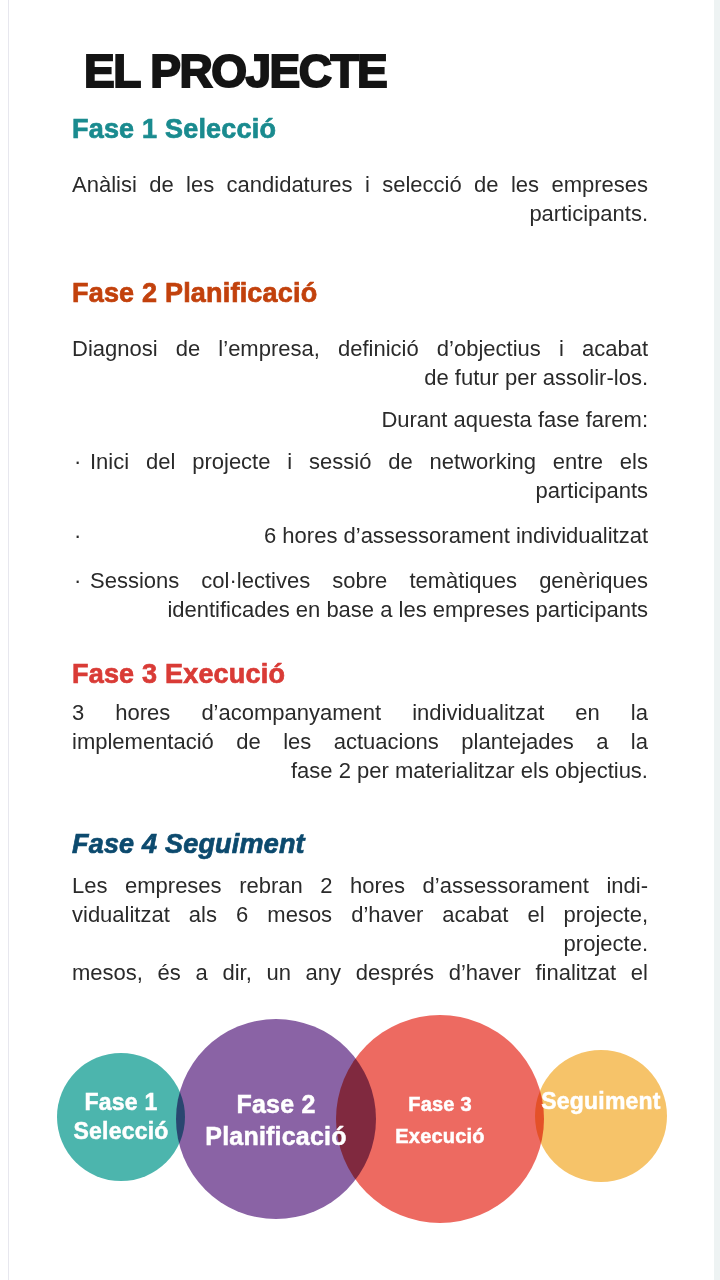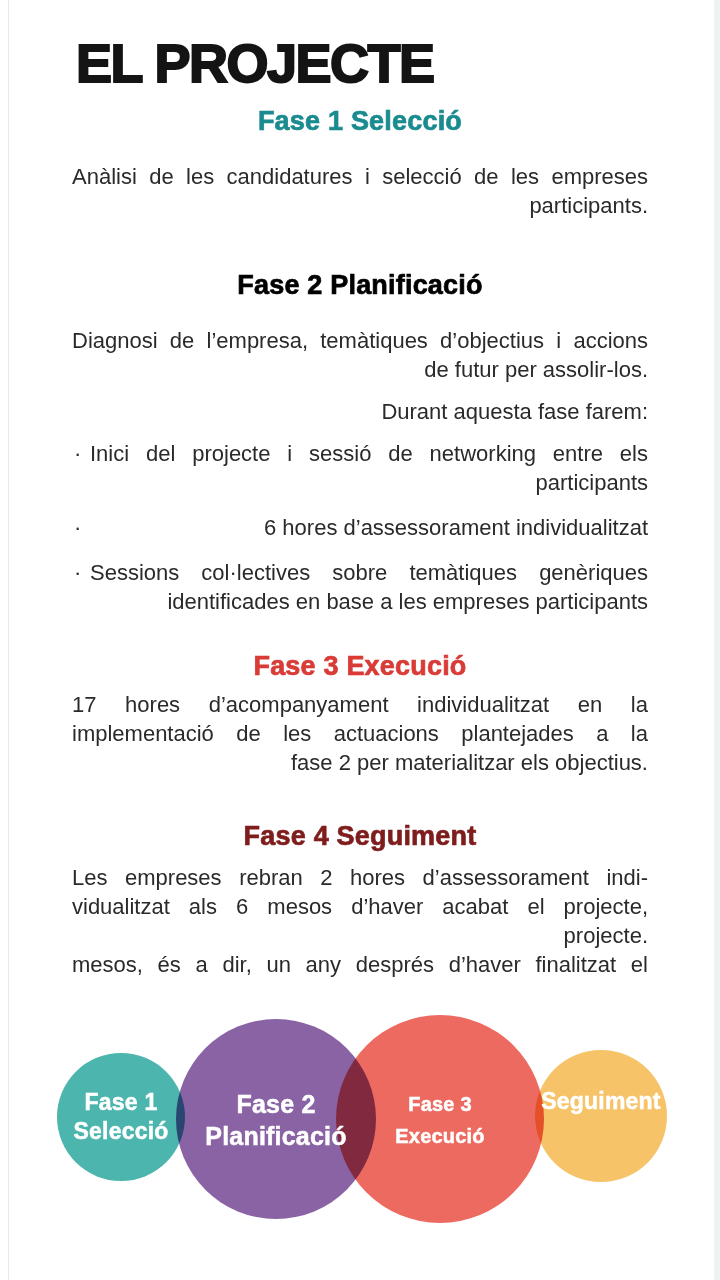--- a/index.html
+++ b/index.html
@@ -9,34 +9,34 @@
     font-family:"Liberation Sans","DejaVu Sans",sans-serif;
     color:#2a2a2a;
     -webkit-font-smoothing:antialiased;
   }
   .edge-left{position:absolute;left:8px;top:0;width:1px;height:1280px;background:#e7e7ee;}
   .edge-right{position:absolute;right:0;top:0;width:6px;height:1280px;background:#eef3f3;}
 
   .content{position:absolute;left:72px;top:34px;width:576px;}
 
   h1.title{
-    margin:4px;font-size:54px;line-height:50px;font-weight:900;
+    margin:12px;font-size:46px;line-height:50px;font-weight:900;
     color:#141414;letter-spacing:-1.5px;
     -webkit-text-stroke:2px #141414;
   }
 
   section{display:block;}
   section.s1{margin-top:18px;}
   section.s2{margin-top:50px;}
   section.s3{margin-top:35px;}
   section.s4{margin-top:44px;}
 
   h2.phase-heading{
     margin:0;font-size:27px;line-height:30px;font-weight:bold;
-    letter-spacing:0.2px;text-align:center;-webkit-text-stroke:0.7px currentColor;
+    letter-spacing:0.2px;-webkit-text-stroke:0.7px currentColor;
   }
 
   .para{margin:26px 0 0 0;}
   .para.tight{margin-top:13px;}
   .s3 .para{margin-top:9px;}
   .s4 .para{margin-top:12px;}
 
   .line{font-size:22px;line-height:29px;text-align:right;}
   .line.just{text-align:justify;text-align-last:justify;}
 
@@ -69,23 +69,23 @@
   <h1 class="title">EL PROJECTE</h1>
   <div id="sections">
       <section class="s1">
         <h2 class="phase-heading" style="color: rgb(26, 139, 143);">Fase 1 Selecció</h2>
         <div class="para">
           <div class="line just">Anàlisi de les candidatures i selecció de les empreses</div>
           <div class="line">participants.</div>
         </div>
       </section>
       <section class="s2">
-        <h2 class="phase-heading" style="color: #000000;">Fase 2 Planificació</h2>
+        <h2 class="phase-heading" style="color: #c2410c;">Fase 2 Planificació</h2>
         <div class="para">
-          <div class="line just">Diagnosi de l’empresa, temàtiques d’objectius i accions</div>
+          <div class="line just">Diagnosi de l’empresa, definició d’objectius i acabat</div>
           <div class="line">de futur per assolir-los.</div>
         </div>
         <div class="para tight">
           <div class="line">Durant aquesta fase farem:</div>
         </div>
         <div class="bullets">
           <div class="bullet">
             <span class="dot">·</span>
             <div class="btext">
               <div class="line just">Inici del projecte i sessió de networking entre els</div>
@@ -103,27 +103,27 @@
             <div class="btext">
               <div class="line just">Sessions col·lectives sobre temàtiques genèriques</div>
               <div class="line">identificades en base a les empreses participants</div>
             </div>
           </div>
         </div>
       </section>
       <section class="s3">
         <h2 class="phase-heading" style="color: rgb(217, 59, 54);">Fase 3 Execució</h2>
         <div class="para">
-          <div class="line just">17 hores d’acompanyament individualitzat en la</div>
+          <div class="line just">3 hores d’acompanyament individualitzat en la</div>
           <div class="line just">implementació de les actuacions plantejades a la</div>
           <div class="line">fase 2 per materialitzar els objectius.</div>
         </div>
       </section>
       <section class="s4">
-        <h2 class="phase-heading" style="color: #7f1d1d;">Fase 4 Seguiment</h2>
+        <h2 class="phase-heading" style="color: #0c4a6e; font-style: italic;">Fase 4 Seguiment</h2>
         <div class="para">
           <div class="line just">Les empreses rebran 2 hores d’assessorament indi-</div>
           <div class="line just">vidualitzat als 6 mesos d’haver acabat el projecte,</div>
           <div class="line">projecte.</div>
           <div class="line just">mesos, és a dir, un any després d’haver finalitzat el</div>
         </div>
       </section>
     </div>
 </div>
 

